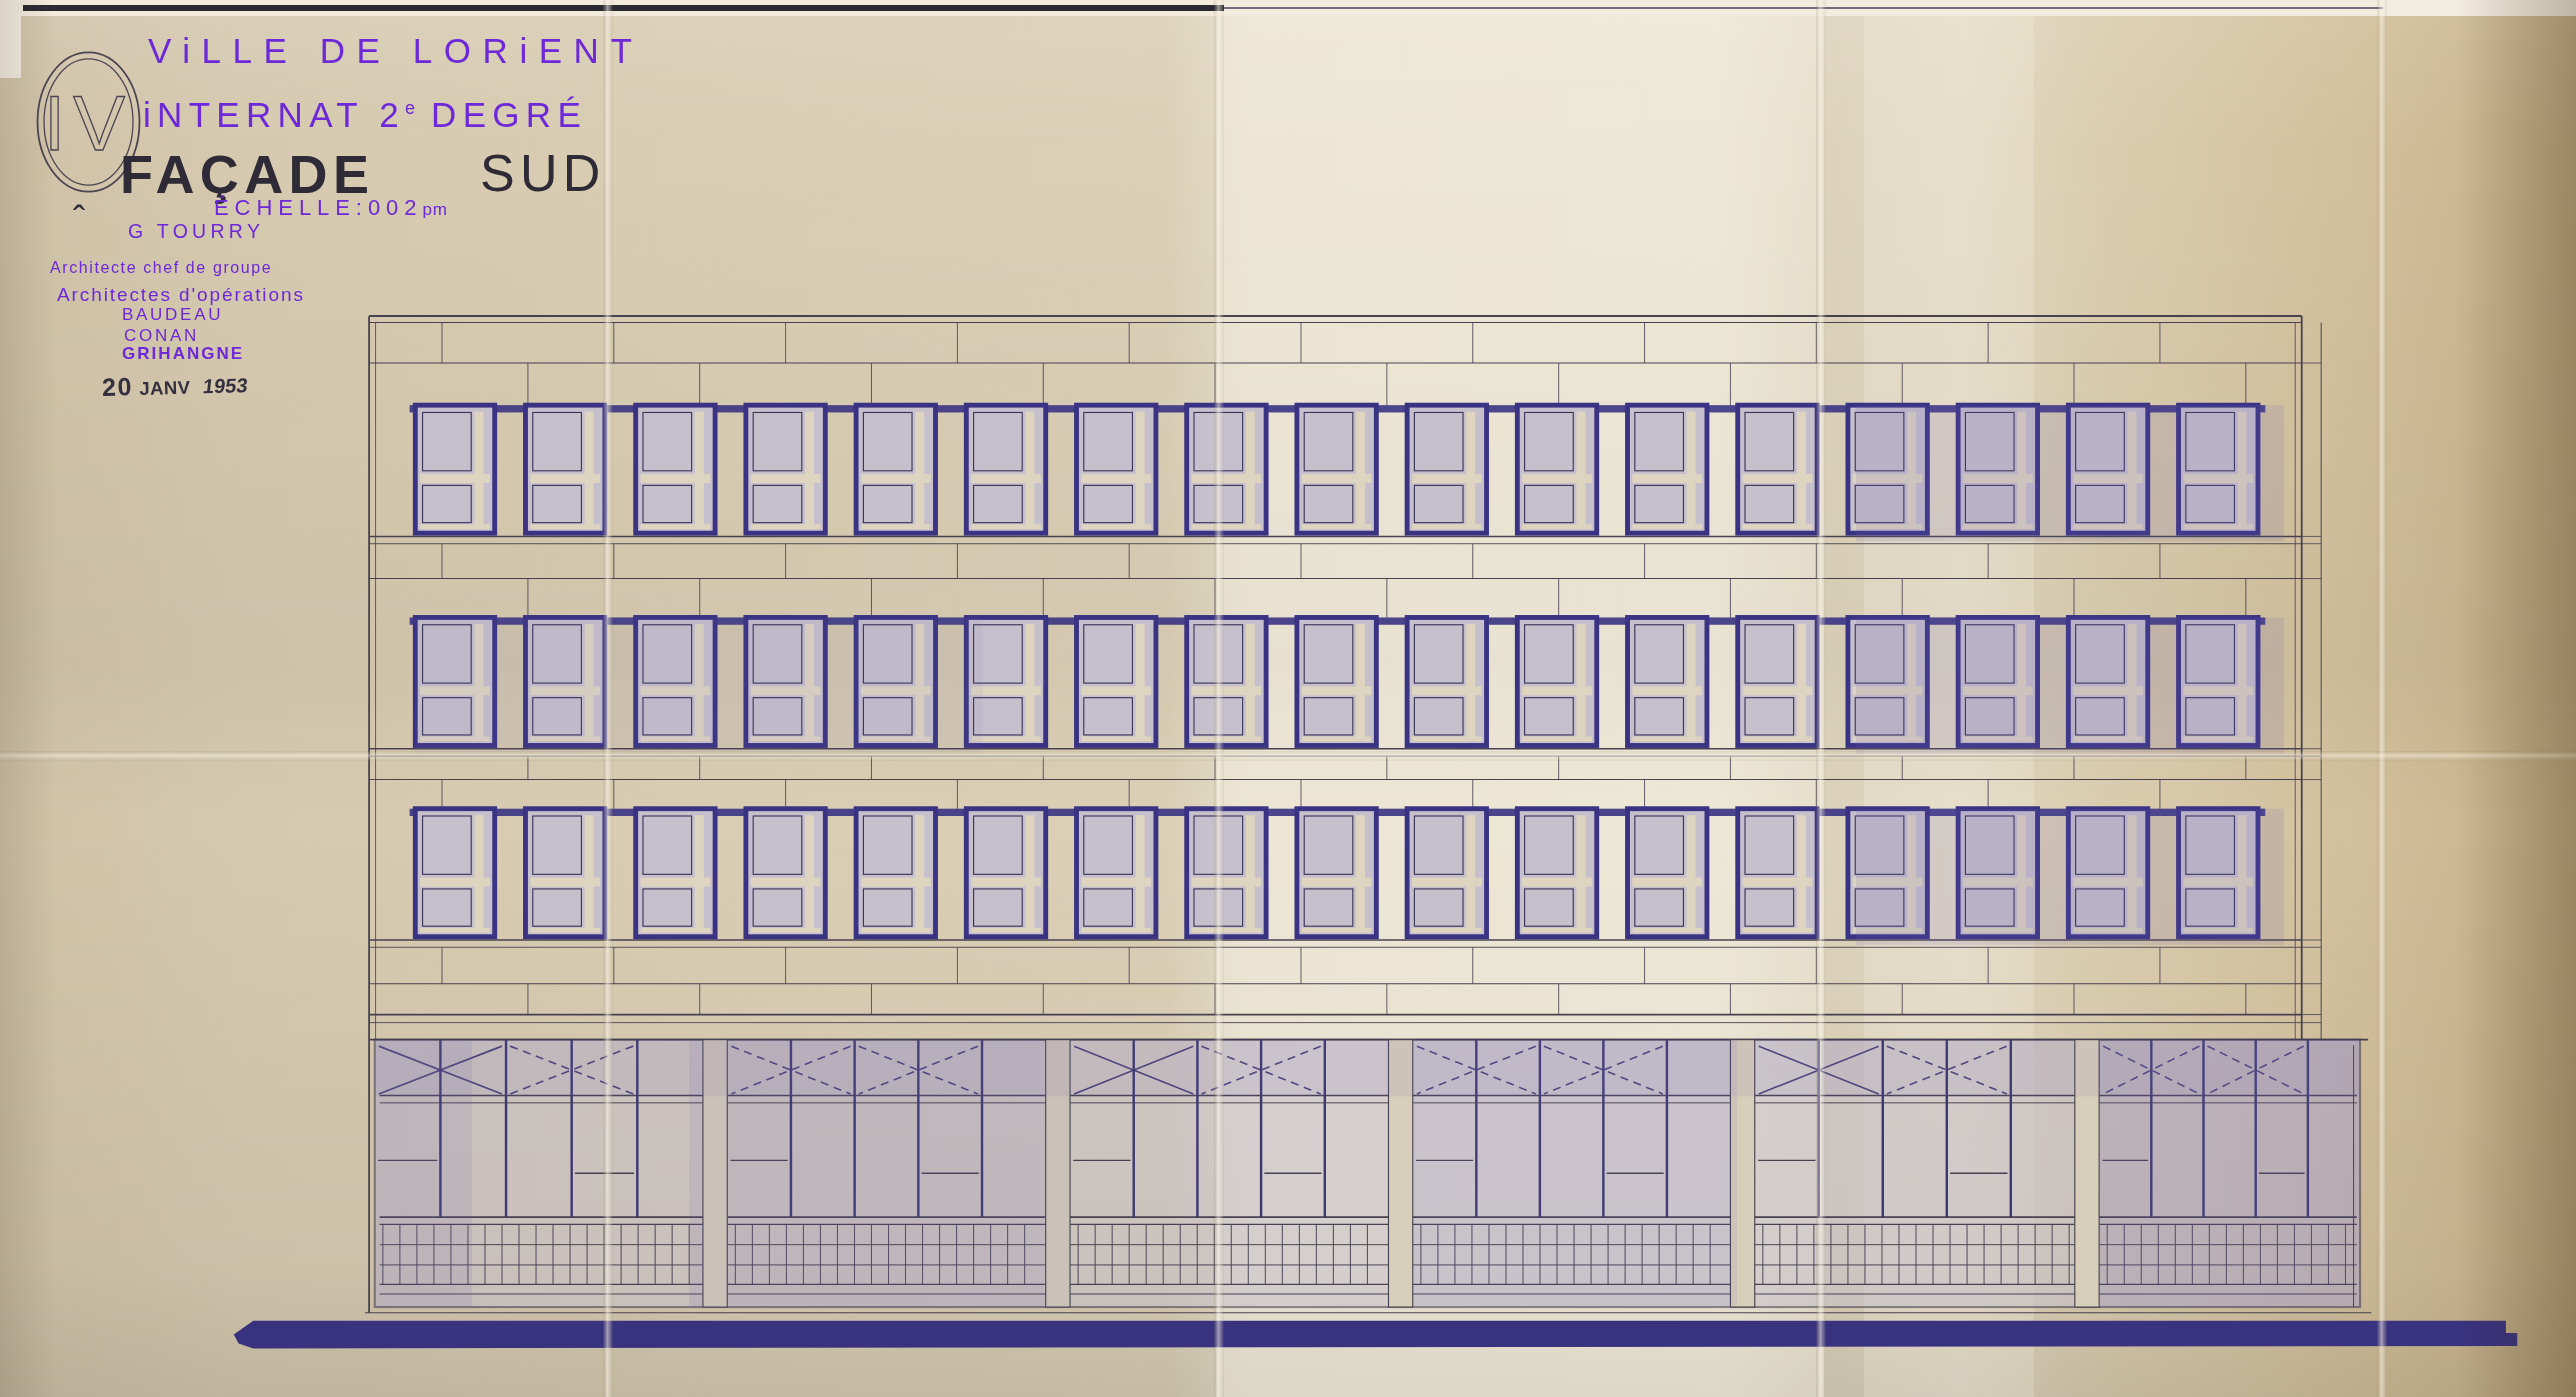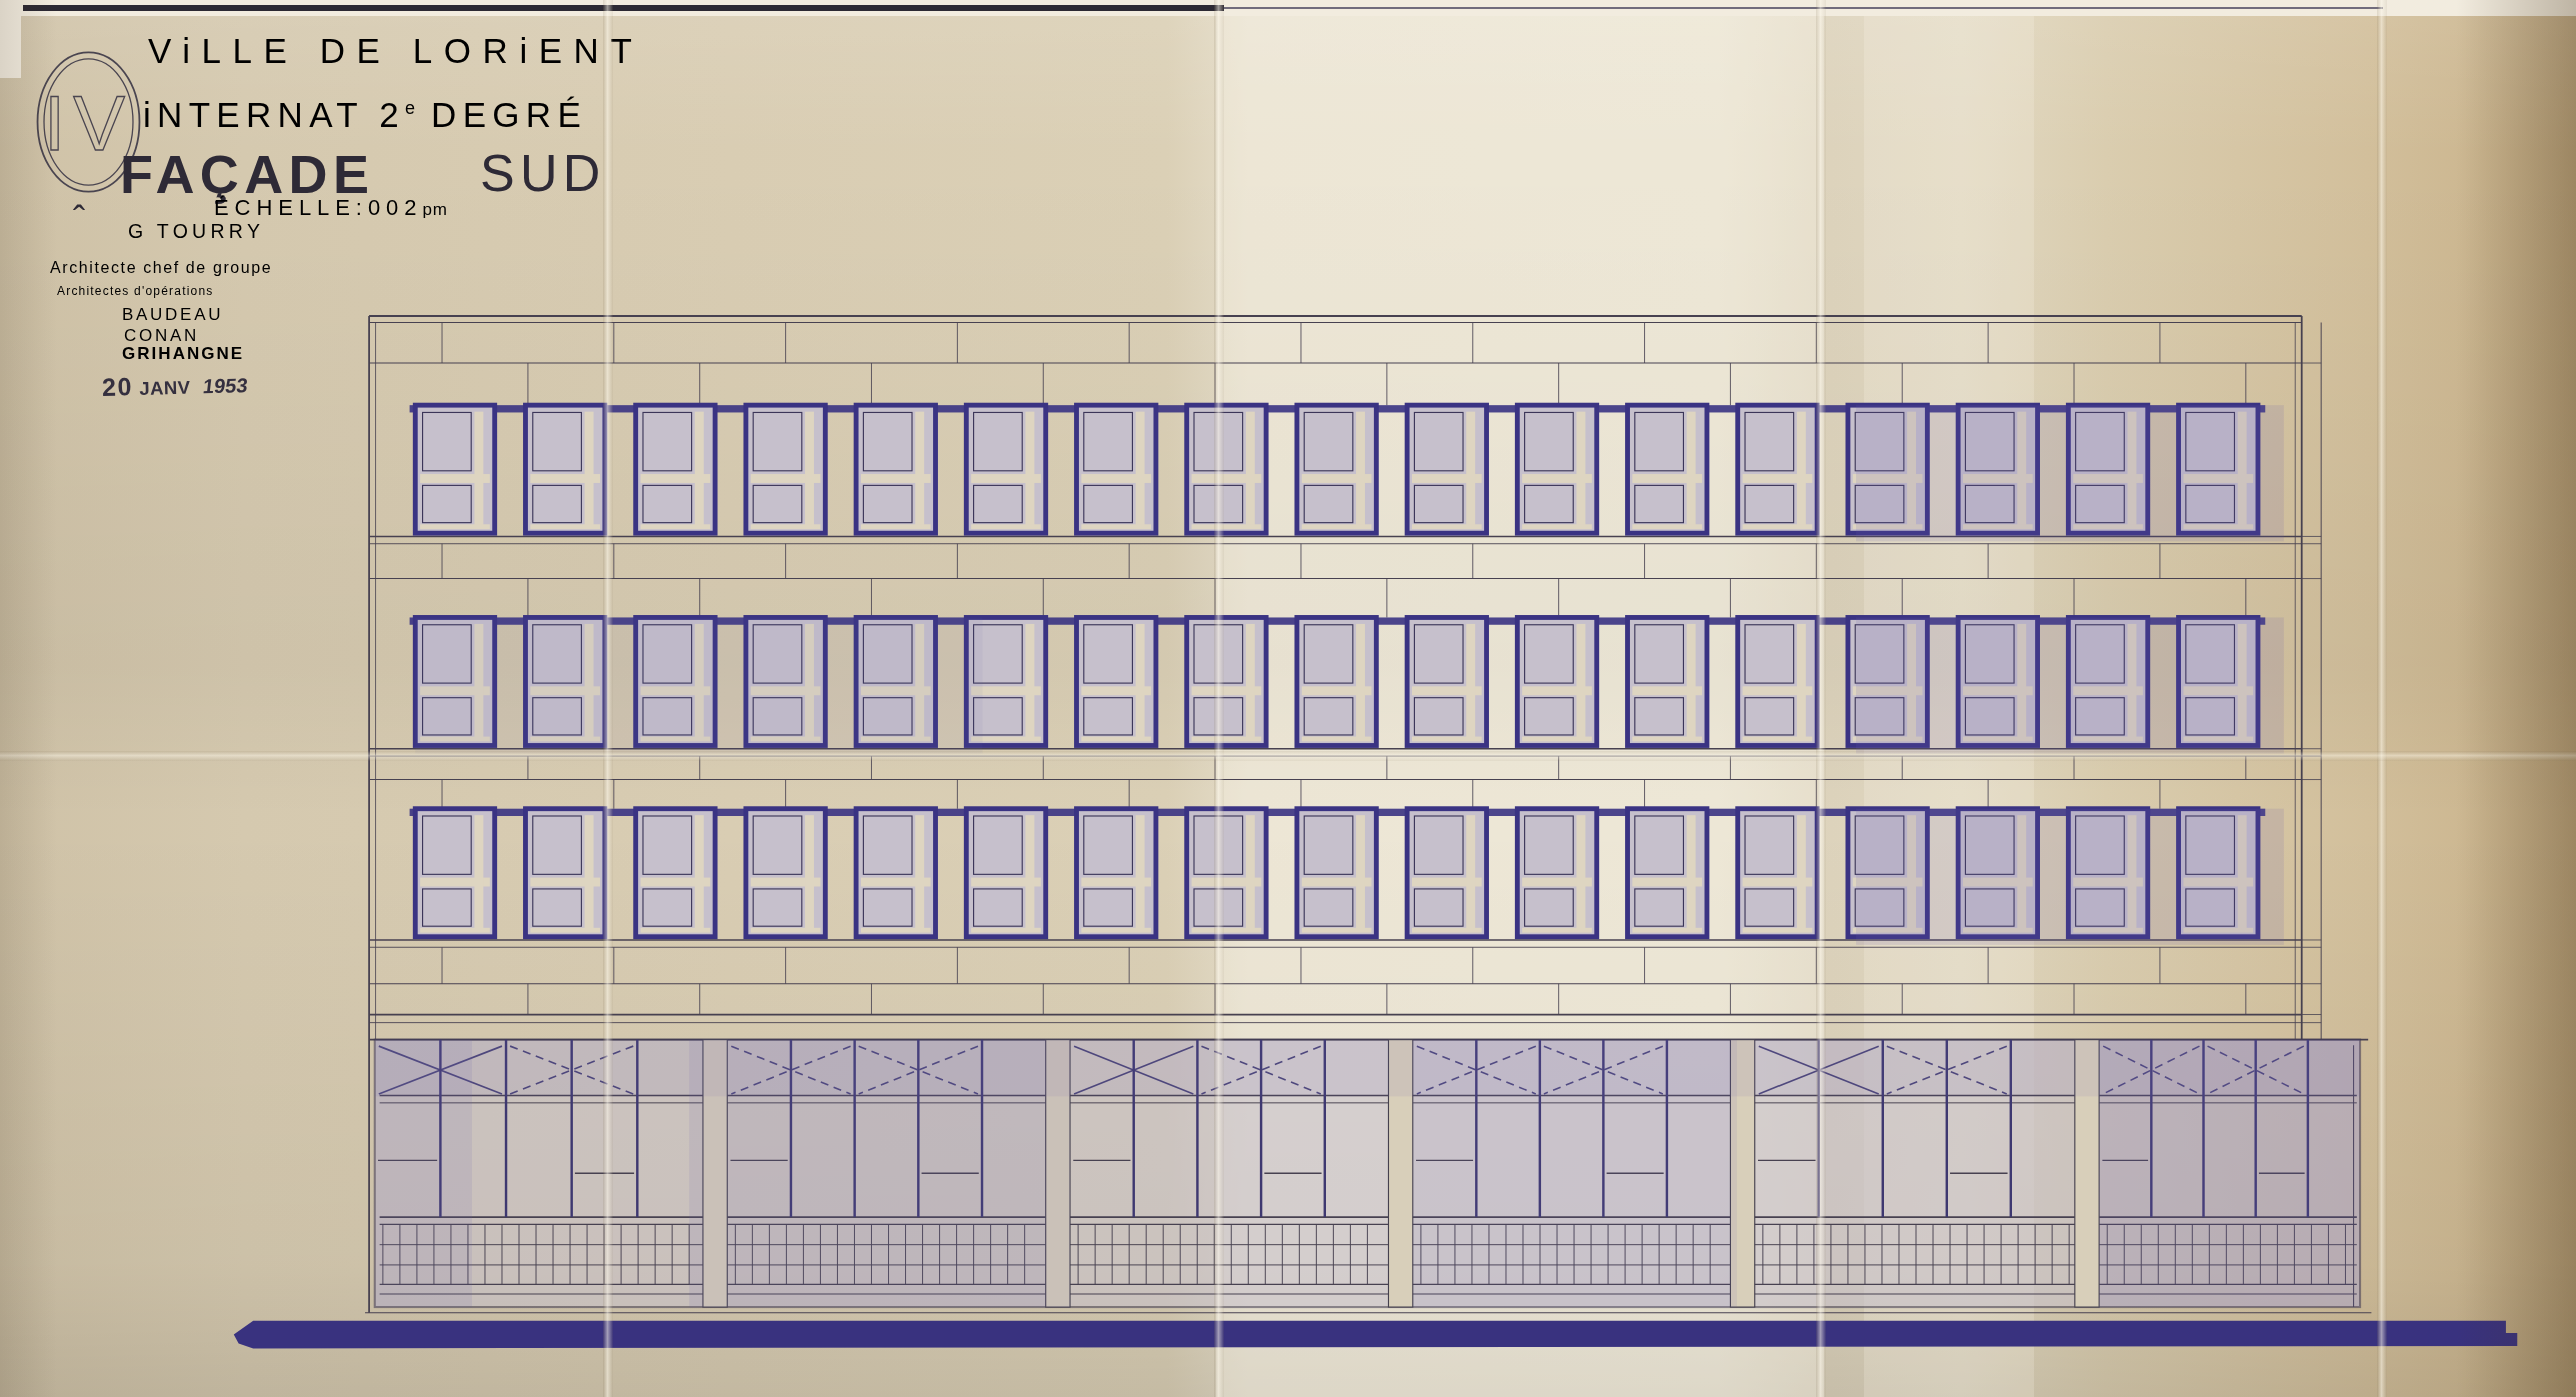--- a/index.html
+++ b/index.html
@@ -23,32 +23,32 @@
   .crease-h{left:0;top:751px;width:2576px;height:9.7px;background:
     linear-gradient(180deg,rgba(96,78,46,.10),rgba(250,245,232,.45) 45%,rgba(96,78,46,.07));}
   .light-band-mid{left:1216px;top:0;width:608px;height:1397px;background:rgba(255,252,242,.30);}
   .light-band-2{left:1864px;top:0;width:170px;height:1397px;background:rgba(255,252,242,.20);}
   .shadow-right{left:2456px;top:0;width:120px;height:1397px;background:
     linear-gradient(90deg,rgba(70,52,28,0),rgba(70,52,28,.30));}
   .shadow-left{left:0;top:0;width:57px;height:1397px;background:
     linear-gradient(90deg,rgba(60,45,25,.13),rgba(60,45,25,0));}
 
   
-  .tb{position:absolute;color:#000000;white-space:nowrap;}
+  .tb{position:absolute;color:#6d28d9;white-space:nowrap;}
   .city{left:148px;top:31px;font-size:35px;letter-spacing:.33em;}
   .subtitle{left:143px;top:95px;font-size:35px;letter-spacing:.18em;}
   .subtitle sup{font-size:18px;letter-spacing:0;}
   .title-w1{left:120px;top:143px;font-size:54px;letter-spacing:.10em;color:#2e2a36;font-weight:bold;}
   .title-w2{left:444px;top:143px;font-size:52px;letter-spacing:.10em;color:#2e2a36;margin-left:36px;}
   .pencil-mark{left:73px;top:199px;font-size:37px;color:#2e2a36;}
   .scale{left:214px;top:195px;font-size:22px;letter-spacing:.27em;}
   .scale .unit{font-size:17px;letter-spacing:.05em;}
   .chief-name{left:128px;top:220px;font-size:19.5px;letter-spacing:.22em;}
   .chief-role{left:50px;top:259px;font-size:16px;letter-spacing:.10em;}
-  .ops-role{left:57px;top:284px;font-size:12px;letter-spacing:.10em;}
+  .ops-role{left:57px;top:284px;font-size:19px;letter-spacing:.10em;}
   .ops-n0{left:122px;top:305px;font-size:17px;letter-spacing:.16em;}
   .ops-n1{left:124px;top:326px;font-size:17px;letter-spacing:.16em;}
   .ops-n2{left:122px;top:344px;font-size:17px;letter-spacing:.12em;font-weight:bold;}
   .stamp{left:102px;top:371px;transform:rotate(-1.5deg);color:#35303f;font-weight:bold;}
   .stamp .d{font-size:25px;letter-spacing:.06em;}
   .stamp .m{font-size:18.6px;letter-spacing:.02em;margin-left:6.5px;}
   .stamp .y{font-size:20px;margin-left:13px;display:inline-block;transform:skewX(-8deg);}
   .badge{left:34px;top:50px;width:109px;height:144px;text-decoration:underline;}
   svg.facade{position:absolute;left:0;top:0;}
 </style>

